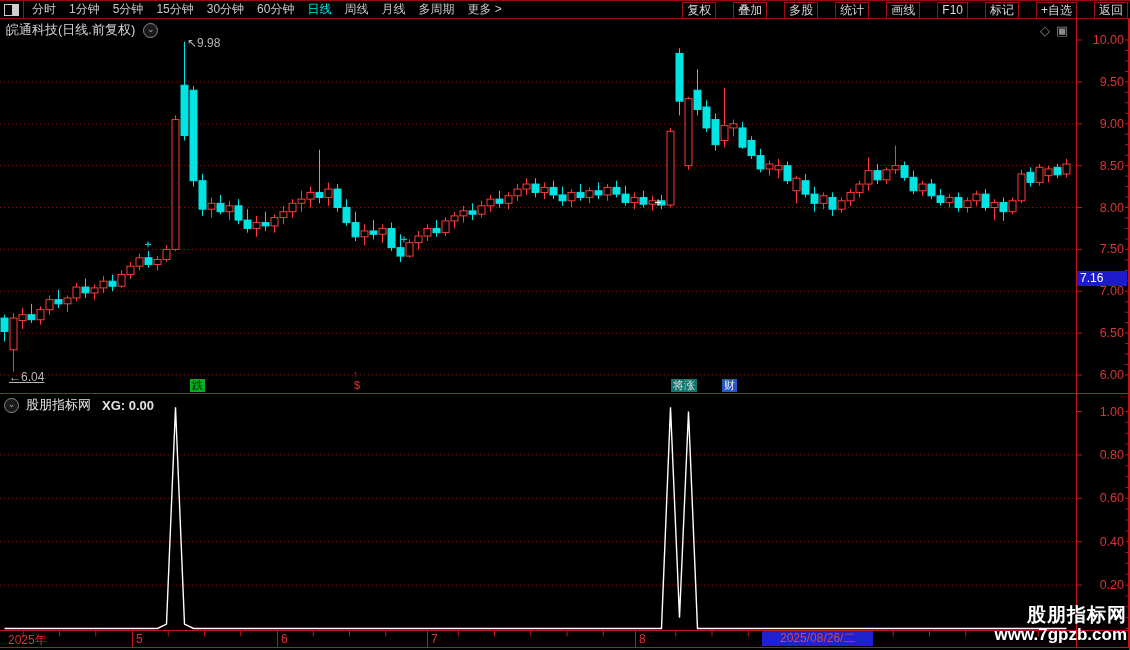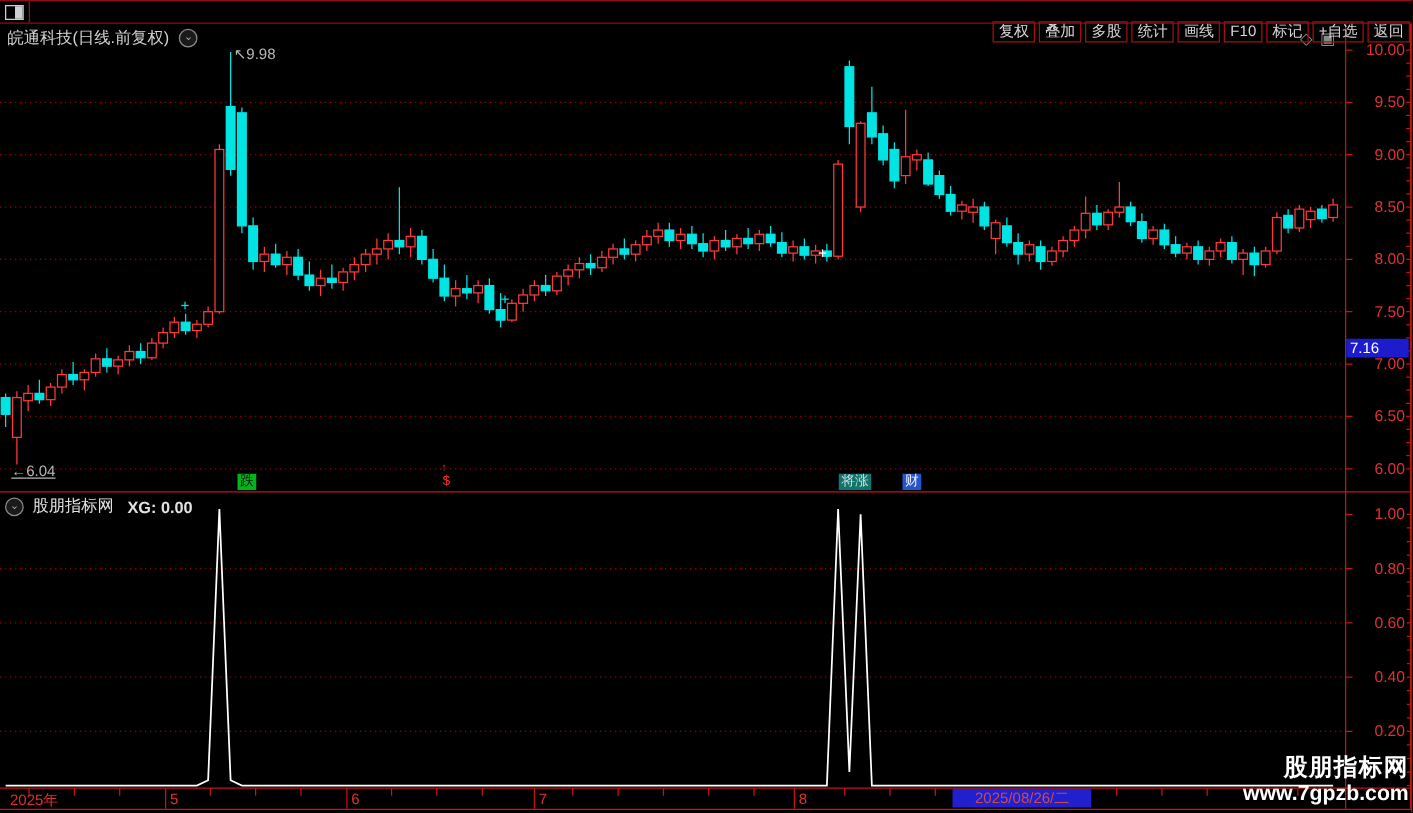--- a/index.html
+++ b/index.html
@@ -11,21 +11,21 @@
   
   .toolbar{position:absolute;left:0;top:0;width:1130px;height:19px;box-sizing:border-box;
            background:#000;border-top:1px solid #8f0e0e;border-bottom:1px solid #8f0e0e;
            display:flex;align-items:center;z-index:4;}
   .tb-icon{width:13px;height:10px;border:1px solid #cfcfcf;position:relative;margin:0 4px;flex:none;}
   .tb-icon::after{content:"";position:absolute;right:0;top:0;width:6px;height:100%;background:#cfcfcf;}
   .tb-sep{width:1px;align-self:stretch;background:#a01010;flex:none;}
   #tbLeft{display:flex;gap:13px;margin-left:8px;align-items:center;}
   .tbi{font-size:12px;color:#c8c8c8;cursor:default;white-space:nowrap;}
   .tbi.act{color:#00e8e8;}
-  #tbRight{position:absolute;right:2px;top:16px;display:flex;gap:3px;align-items:flex-start;}
+  #tbRight{position:absolute;right:2px;top:1px;display:flex;gap:17px;align-items:flex-start;}
   .tbb{font-size:12px;color:#d8d8d8;border:1px solid #a01010;padding:0 4px;height:15px;line-height:15px;white-space:nowrap;}
 
   
   .chart-title{position:absolute;left:6px;top:21px;z-index:3;color:#d4d4d4;font-size:13px;display:flex;align-items:center;gap:8px;}
   .chev{display:inline-block;width:13px;height:13px;border-radius:50%;border:1px solid #8a8a8a;color:#aaa;
         font-size:9px;line-height:11px;text-align:center;background:#1a1a1a;}
   .corner-icons{position:absolute;left:1040px;top:23px;z-index:3;color:#8a8a8a;font-size:13px;letter-spacing:6px;}
   .ind-header{position:absolute;left:4px;top:396px;z-index:3;color:#e2e2e2;font-size:13px;display:flex;align-items:center;gap:7px;}
   .ind-val{margin-left:4px;color:#e2e2e2;font-weight:bold;}
 
@@ -684,20 +684,33 @@
       <g>
         <line x1="655" y1="202.47499999999997" x2="661" y2="202.47499999999997" stroke="#ffffff"></line>
         <line x1="658" y1="199.47499999999997" x2="658" y2="205.47499999999997" stroke="#ffffff"></line>
       </g>
       <polyline points="4.5,628.5 13.5,628.5 22.5,628.5 31.5,628.5 40.5,628.5 49.5,628.5 58.5,628.5 67.5,628.5 76.5,628.5 85.5,628.5 94.5,628.5 103.5,628.5 112.5,628.5 121.5,628.5 130.5,628.5 139.5,628.5 148.5,628.5 157.5,628.5 166.5,624.16 175.5,407.15999999999997 184.5,624.16 193.5,628.5 202.5,628.5 211.5,628.5 220.5,628.5 229.5,628.5 238.5,628.5 247.5,628.5 256.5,628.5 265.5,628.5 274.5,628.5 283.5,628.5 292.5,628.5 301.5,628.5 310.5,628.5 319.5,628.5 328.5,628.5 337.5,628.5 346.5,628.5 355.5,628.5 364.5,628.5 373.5,628.5 382.5,628.5 391.5,628.5 400.5,628.5 409.5,628.5 418.5,628.5 427.5,628.5 436.5,628.5 445.5,628.5 454.5,628.5 463.5,628.5 472.5,628.5 481.5,628.5 490.5,628.5 499.5,628.5 508.5,628.5 517.5,628.5 526.5,628.5 535.5,628.5 544.5,628.5 553.5,628.5 562.5,628.5 571.5,628.5 580.5,628.5 589.5,628.5 598.5,628.5 607.5,628.5 616.5,628.5 625.5,628.5 634.5,628.5 643.5,628.5 652.5,628.5 661.5,628.5 670.5,407.15999999999997 679.5,617.65 688.5,411.5 697.5,628.5 706.5,628.5 715.5,628.5 724.5,628.5 733.5,628.5 742.5,628.5 751.5,628.5 760.5,628.5 769.5,628.5 778.5,628.5 787.5,628.5 796.5,628.5 805.5,628.5 814.5,628.5 823.5,628.5 832.5,628.5 841.5,628.5 850.5,628.5 859.5,628.5 868.5,628.5 877.5,628.5 886.5,628.5 895.5,628.5 904.5,628.5 913.5,628.5 922.5,628.5 931.5,628.5 940.5,628.5 949.5,628.5 958.5,628.5 967.5,628.5 976.5,628.5 985.5,628.5 994.5,628.5 1003.5,628.5 1012.5,628.5 1021.5,628.5 1030.5,628.5 1039.5,628.5 1048.5,628.5 1057.5,628.5 1066.5,628.5" fill="none" stroke="#ffffff" stroke-width="1.4"></polyline>
     </svg>
 
   <div class="toolbar">
     <div class="tb-icon"></div>
     <div class="tb-sep"></div>
+    <div id="tbLeft">
+        <span class="tbi">分时</span>
+        <span class="tbi">1分钟</span>
+        <span class="tbi">5分钟</span>
+        <span class="tbi">15分钟</span>
+        <span class="tbi">30分钟</span>
+        <span class="tbi">60分钟</span>
+        <span class="tbi act">日线</span>
+        <span class="tbi">周线</span>
+        <span class="tbi">月线</span>
+        <span class="tbi">多周期</span>
+        <span class="tbi">更多 &gt;</span>
+      </div>
     <div id="tbRight">
         <span class="tbb">复权</span>
         <span class="tbb">叠加</span>
         <span class="tbb">多股</span>
         <span class="tbb">统计</span>
         <span class="tbb">画线</span>
         <span class="tbb">F10</span>
         <span class="tbb">标记</span>
         <span class="tbb">+自选</span>
         <span class="tbb">返回</span>

